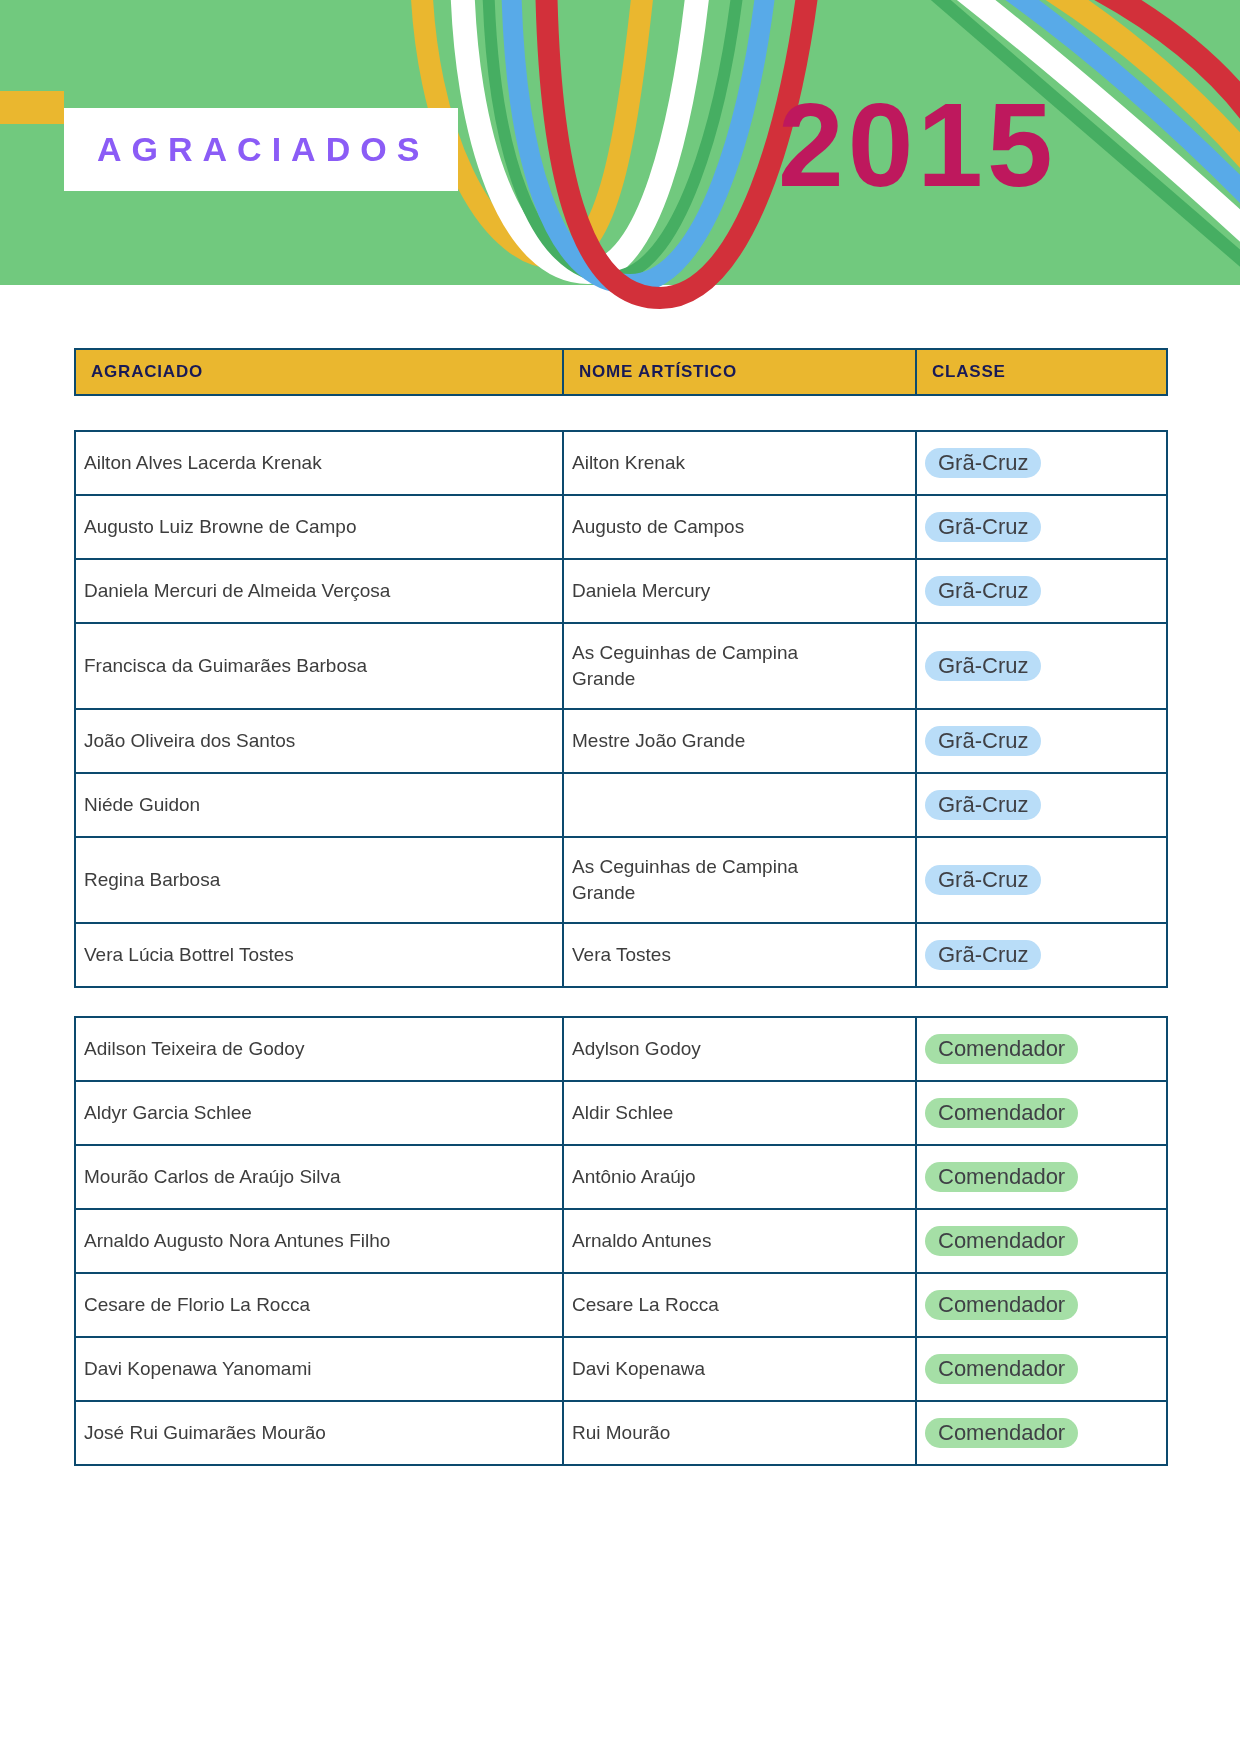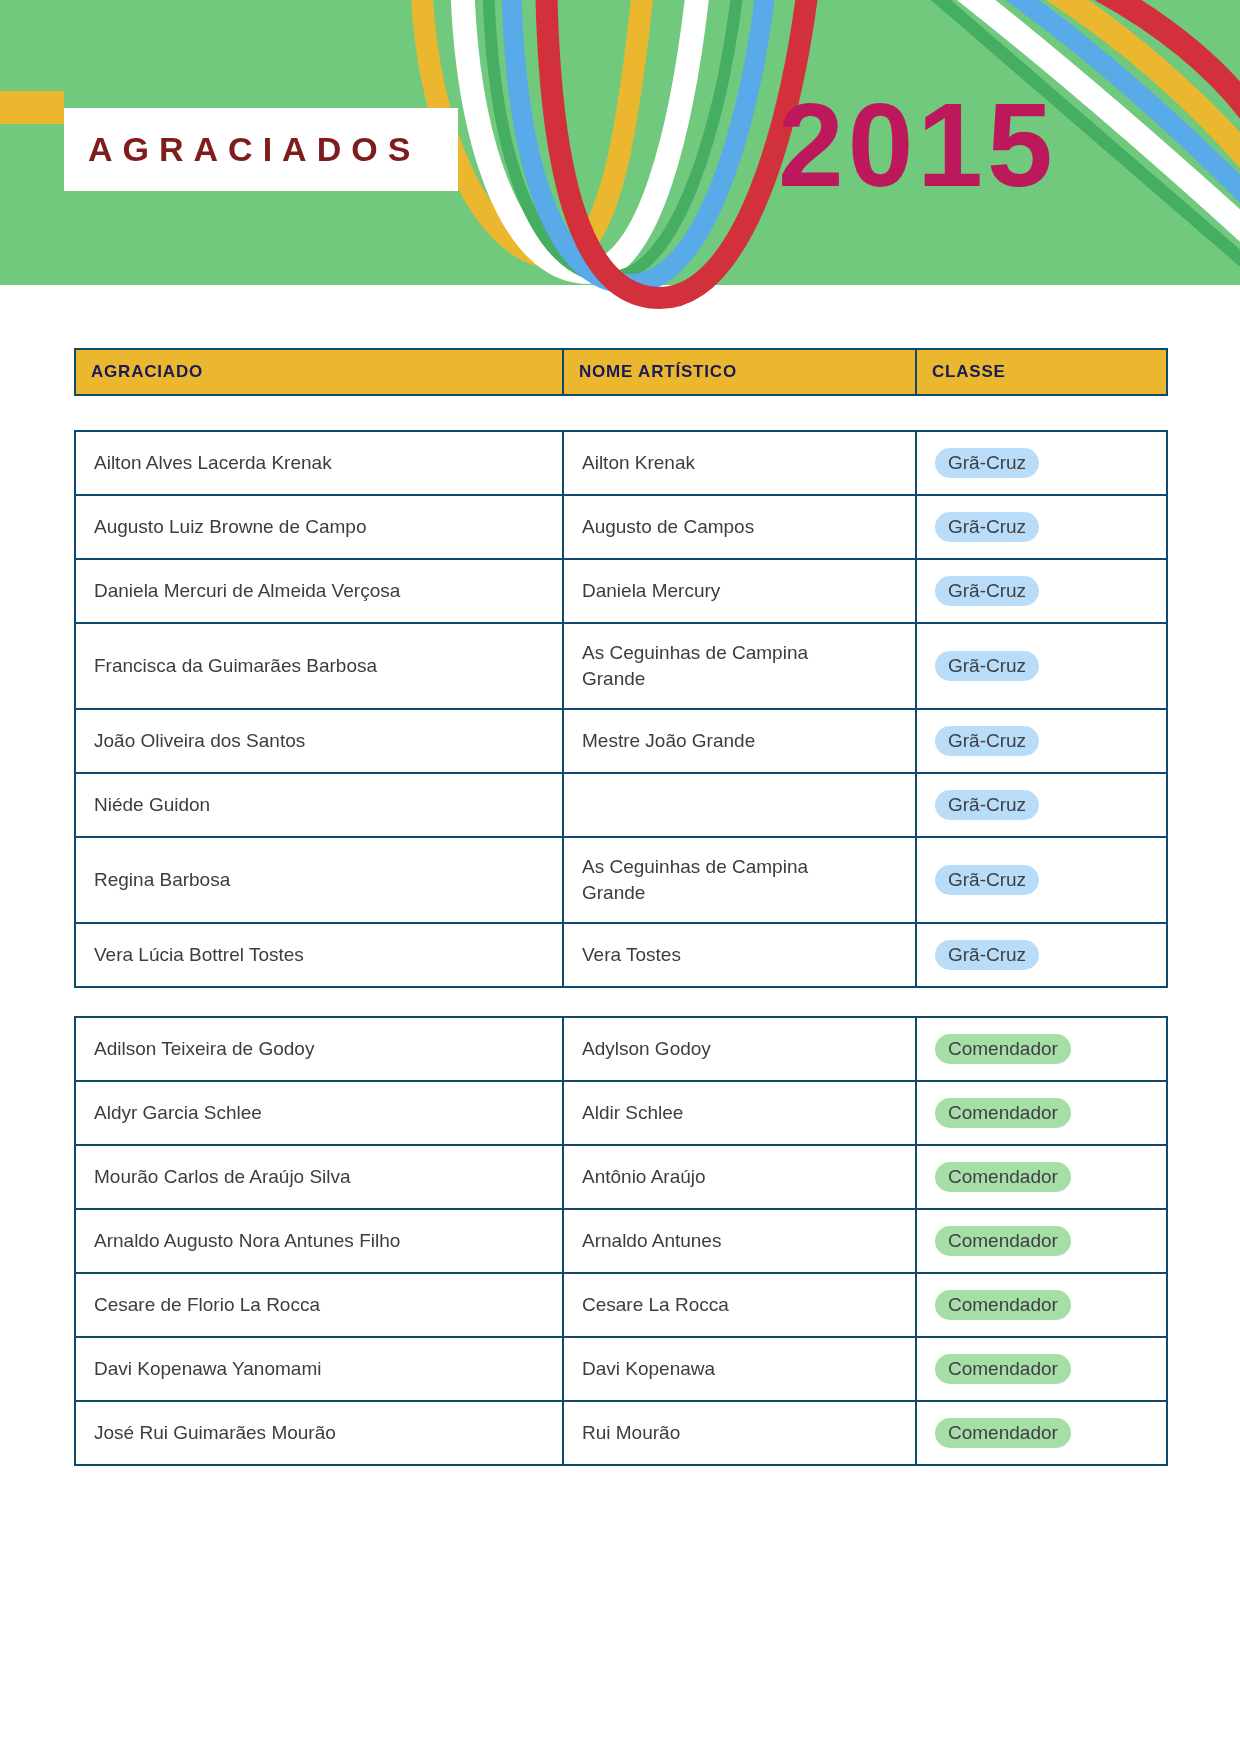--- a/index.html
+++ b/index.html
@@ -16,45 +16,45 @@
   .rb-white{stroke:#ffffff;}
   .rb-dgreen{stroke:#46ae62;}
   .rb-blue{stroke:#58aae8;}
   .rb-red{stroke:#d2303a;}
   .yellow-tab{position:absolute;left:0;top:91px;width:64px;height:33px;background:#eab72f;}
   .title-box{
     position:absolute;left:64px;top:108px;width:394px;height:83px;background:#ffffff;
     display:flex;align-items:center;box-sizing:border-box;padding-left:24px;
   }
   .title-box h1{
-    margin:0;font-size:34px;font-weight:800;letter-spacing:10px;color:#7f1d1d;white-space:nowrap;
+    margin:9px;font-size:34px;font-weight:800;letter-spacing:10px;color:#8b5cf6;white-space:nowrap;
   }
   .year{
     position:absolute;left:778px;top:86px;margin:0;
     font-size:118px;line-height:1;font-weight:800;letter-spacing:4px;color:#be185d;
   }
   
   .content{position:absolute;left:74px;top:348px;width:1092px;}
   table{width:1092px;table-layout:fixed;border-collapse:collapse;}
   col.c1{width:488px;} col.c2{width:353px;} col.c3{width:251px;}
   th,td{border:2px solid #0c4a6e;box-sizing:border-box;text-align:left;}
   th{
     background:#eab72f;color:#191a56;font-size:17px;font-weight:700;
     letter-spacing:.8px;padding:12px 15px;
   }
   td{
     background:#ffffff;color:#3d3d3d;font-size:19px;line-height:26px;
-    padding:16px 18px;vertical-align:middle;
+    padding:16px 8px;vertical-align:middle;
   }
   td .wrap{display:inline-block;max-width:255px;}
   .hdr{margin-bottom:34px;}
   .tbl + .tbl{margin-top:28px;}
   .badge{
     display:inline-block;padding:2px 13px;border-radius:15px;
-    font-size:19px;line-height:26px;color:#3f4045;white-space:nowrap;
+    font-size:22px;line-height:26px;color:#3f4045;white-space:nowrap;
   }
 </style>
 </head>
 <body>
 
 <div class="hero">
   <svg width="1240" height="330" viewBox="0 0 1240 330">
     <rect x="0" y="0" width="1240" height="285" fill="#71c97e"></rect>
 
     <path class="ribbon rb-dgreen" stroke-width="13" d="M 906,-30 Q 1050,95 1256,272"></path>

